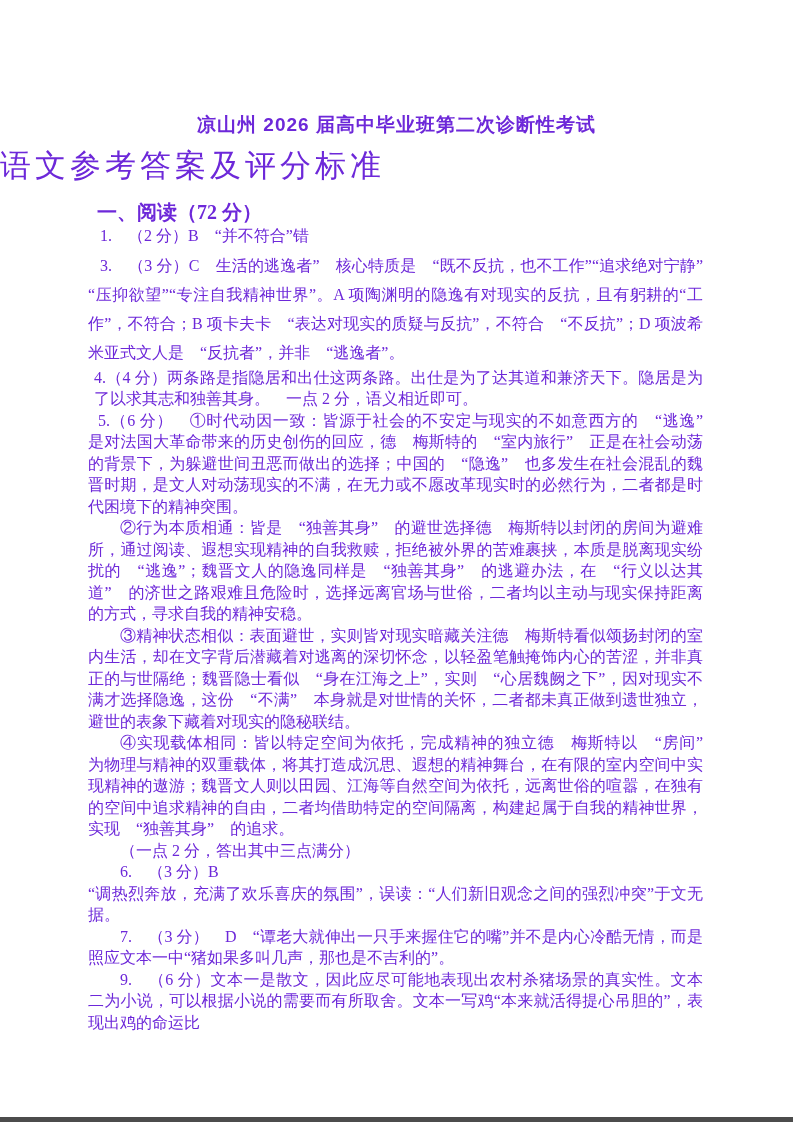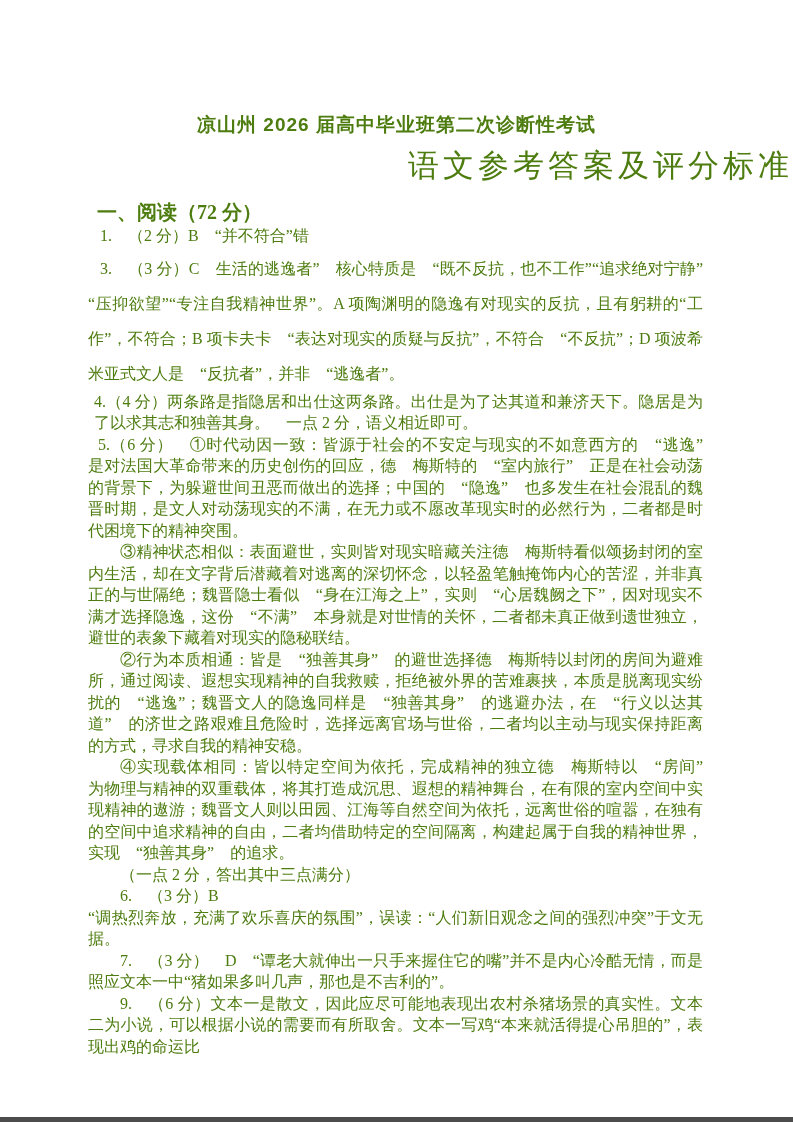--- a/index.html
+++ b/index.html
@@ -2,38 +2,38 @@
 <html lang="zh"><head>
 <meta charset="utf-8">
 <style>
   html, body { margin: 0; padding: 0; background: #ffffff; }
   .page {
     position: relative;
     width: 793px;
     height: 1122px;
     margin: 0 auto;
     background: #ffffff;
-    color: #4d7c0f;
+    color: #6d28d9;
     font-family: "Liberation Serif", serif;
     overflow: hidden;
     box-sizing: border-box;
     padding-top: 113px;
   }
   .doc-title {
     margin: 0;
     text-align: center;
     font-family: "Liberation Sans", sans-serif;
     font-size: 19px;
     font-weight: 700;
     line-height: 23px;
     letter-spacing: 1px;
   }
   .doc-subtitle {
     margin: 10px 0 0 0;
-    text-align: right;
+    text-align: left;
     font-family: "Liberation Serif", serif;
     font-size: 31px;
     font-weight: 400;
     line-height: 40px;
     letter-spacing: 4px;
   }
   .content {
     padding: 0 90px 0 88px;
   }
   .sec-heading {
@@ -44,21 +44,21 @@
     line-height: 22px;
   }
   .item {
     margin: 0;
     font-size: 16px;
     line-height: 21.5px;
     text-align: justify;
   }
   .mt2  { margin-top: 2px; }
   .mt4  { margin-top: 4px; }
-  .lh26 { line-height: 35px; }
+  .lh26 { line-height: 29px; }
   .ind-sm  { text-indent: 12px; }  
   .pad-sm  { padding-left: 6px; }  
   .ind-05  { text-indent: 10px; }  
   .ind-2em { text-indent: 2em; }   
   .page-bottom-edge {
     position: absolute;
     left: 0; right: 0; bottom: 0;
     height: 5px;
     background: #4c4c4c;
   }
@@ -78,23 +78,23 @@
 
     <p class="item ind-sm mt2">1.　（2 分）B　“并不符合”错</p>
 
 
     <p class="item ind-sm mt4 lh26">3.　（3 分）C　生活的逃逸者”　核心特质是　“既不反抗，也不工作”“追求绝对宁静”“压抑欲望”“专注自我精神世界”。A 项陶渊明的隐逸有对现实的反抗，且有躬耕的“工作”，不符合；B 项卡夫卡　“表达对现实的质疑与反抗”，不符合　“不反抗”；D 项波希米亚式文人是　“反抗者”，并非　“逃逸者”。</p>
 
     <p class="item pad-sm">4.（4 分）两条路是指隐居和出仕这两条路。出仕是为了达其道和兼济天下。隐居是为了以求其志和独善其身。　一点 2 分，语义相近即可。</p>
 
     <p class="item ind-05">5.（6 分）　①时代动因一致：皆源于社会的不安定与现实的不如意西方的　“逃逸”　是对法国大革命带来的历史创伤的回应，德　梅斯特的　“室内旅行”　正是在社会动荡的背景下，为躲避世间丑恶而做出的选择；中国的　“隐逸”　也多发生在社会混乱的魏晋时期，是文人对动荡现实的不满，在无力或不愿改革现实时的必然行为，二者都是时代困境下的精神突围。</p>
 
+    <p class="item ind-2em">②行为本质相通：皆是　“独善其身”　的避世选择德　梅斯特以封闭的房间为避难所，通过阅读、遐想实现精神的自我救赎，拒绝被外界的苦难裹挟，本质是脱离现实纷扰的　“逃逸”；魏晋文人的隐逸同样是　“独善其身”　的逃避办法，在　“行义以达其道”　的济世之路艰难且危险时，选择远离官场与世俗，二者均以主动与现实保持距离的方式，寻求自我的精神安稳。</p>
+
     <p class="item ind-2em">③精神状态相似：表面避世，实则皆对现实暗藏关注德　梅斯特看似颂扬封闭的室内生活，却在文字背后潜藏着对逃离的深切怀念，以轻盈笔触掩饰内心的苦涩，并非真正的与世隔绝；魏晋隐士看似　“身在江海之上”，实则　“心居魏阙之下”，因对现实不满才选择隐逸，这份　“不满”　本身就是对世情的关怀，二者都未真正做到遗世独立，避世的表象下藏着对现实的隐秘联结。</p>
-
-    <p class="item ind-2em">②行为本质相通：皆是　“独善其身”　的避世选择德　梅斯特以封闭的房间为避难所，通过阅读、遐想实现精神的自我救赎，拒绝被外界的苦难裹挟，本质是脱离现实纷扰的　“逃逸”；魏晋文人的隐逸同样是　“独善其身”　的逃避办法，在　“行义以达其道”　的济世之路艰难且危险时，选择远离官场与世俗，二者均以主动与现实保持距离的方式，寻求自我的精神安稳。</p>
 
     <p class="item ind-2em">④实现载体相同：皆以特定空间为依托，完成精神的独立德　梅斯特以　“房间”　为物理与精神的双重载体，将其打造成沉思、遐想的精神舞台，在有限的室内空间中实现精神的遨游；魏晋文人则以田园、江海等自然空间为依托，远离世俗的喧嚣，在独有的空间中追求精神的自由，二者均借助特定的空间隔离，构建起属于自我的精神世界，实现　“独善其身”　的追求。</p>
 
     <p class="item ind-2em">（一点 2 分，答出其中三点满分）</p>
 
     <p class="item ind-2em">6.　（3 分）B</p>
 
     <p class="item">“调热烈奔放，充满了欢乐喜庆的氛围”，误读：“人们新旧观念之间的强烈冲突”于文无据。</p>
 
     <p class="item ind-2em">7.　（3 分）　D　“谭老大就伸出一只手来握住它的嘴”并不是内心冷酷无情，而是照应文本一中“猪如果多叫几声，那也是不吉利的”。</p>

